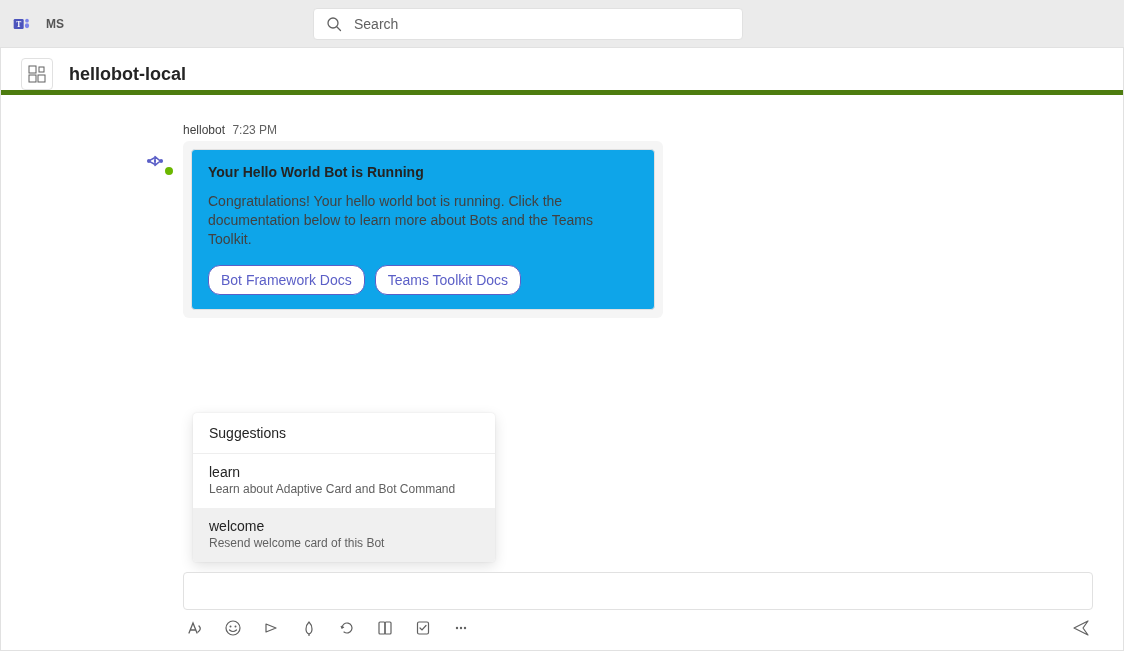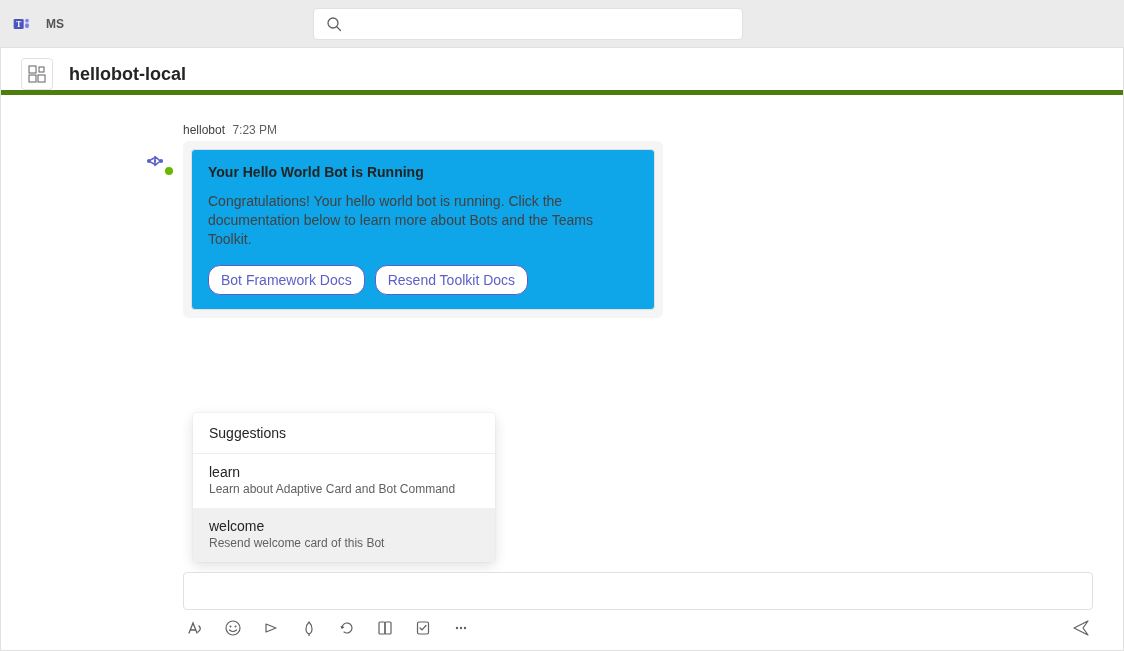--- a/index.html
+++ b/index.html
@@ -218,20 +218,21 @@
         <rect x="15.5" y="11" width="5" height="6" rx="2.5" fill="#7b83eb"></rect>
       </svg>
   </div>
   <div class="user-initials">MS</div>
   <div class="search-wrap">
     <div class="search">
       <svg width="16" height="16" viewBox="0 0 16 16">
           <circle cx="7" cy="7" r="5" stroke="#616161" stroke-width="1.3" fill="none"></circle>
           <line x1="11" y1="11" x2="14.5" y2="14.5" stroke="#616161" stroke-width="1.3" stroke-linecap="round"></line>
         </svg>
+      <input type="text" placeholder="Search" style="">
     </div>
   </div>
   <div style="width:120px"></div>
 </div>
 
 <div class="main">
   <div class="app-header">
     <div class="app-icon">
       <svg width="18" height="18" viewBox="0 0 18 18">
           <rect x="1" y="1" width="7" height="7" stroke="#616161" fill="none"></rect>
@@ -264,21 +265,21 @@
         <div class="msg-meta">
           <span class="name">hellobot</span>
           <span>7:23 PM</span>
         </div>
         <div class="bubble">
           <div class="card">
             <div class="card-title">Your Hello World Bot is Running</div>
             <div class="card-text">Congratulations! Your hello world bot is running. Click the documentation below to learn more about Bots and the Teams Toolkit.</div>
             <div class="card-actions">
               <button class="card-btn">Bot Framework Docs</button>
-              <button class="card-btn">Resend Toolkit Docs</button>
+              <button class="card-btn">Teams Toolkit Docs</button>
             </div>
           </div>
         </div>
       </div>
     </div>
 
     <div class="suggestions">
       <div class="sugg-header">Suggestions</div>
       <div class="sugg-item">
         <div class="sugg-cmd">learn</div>

